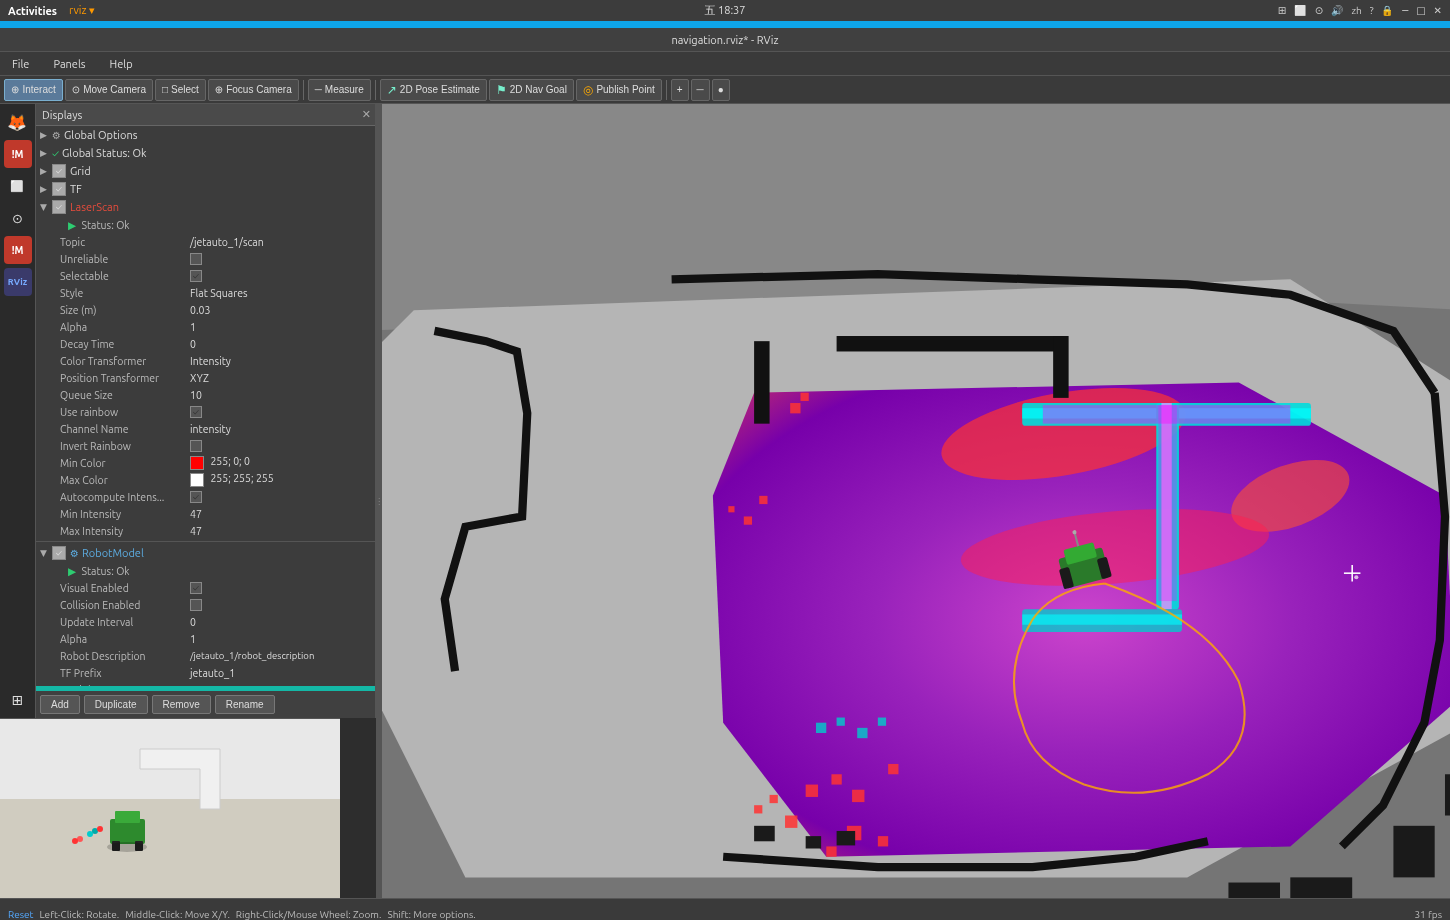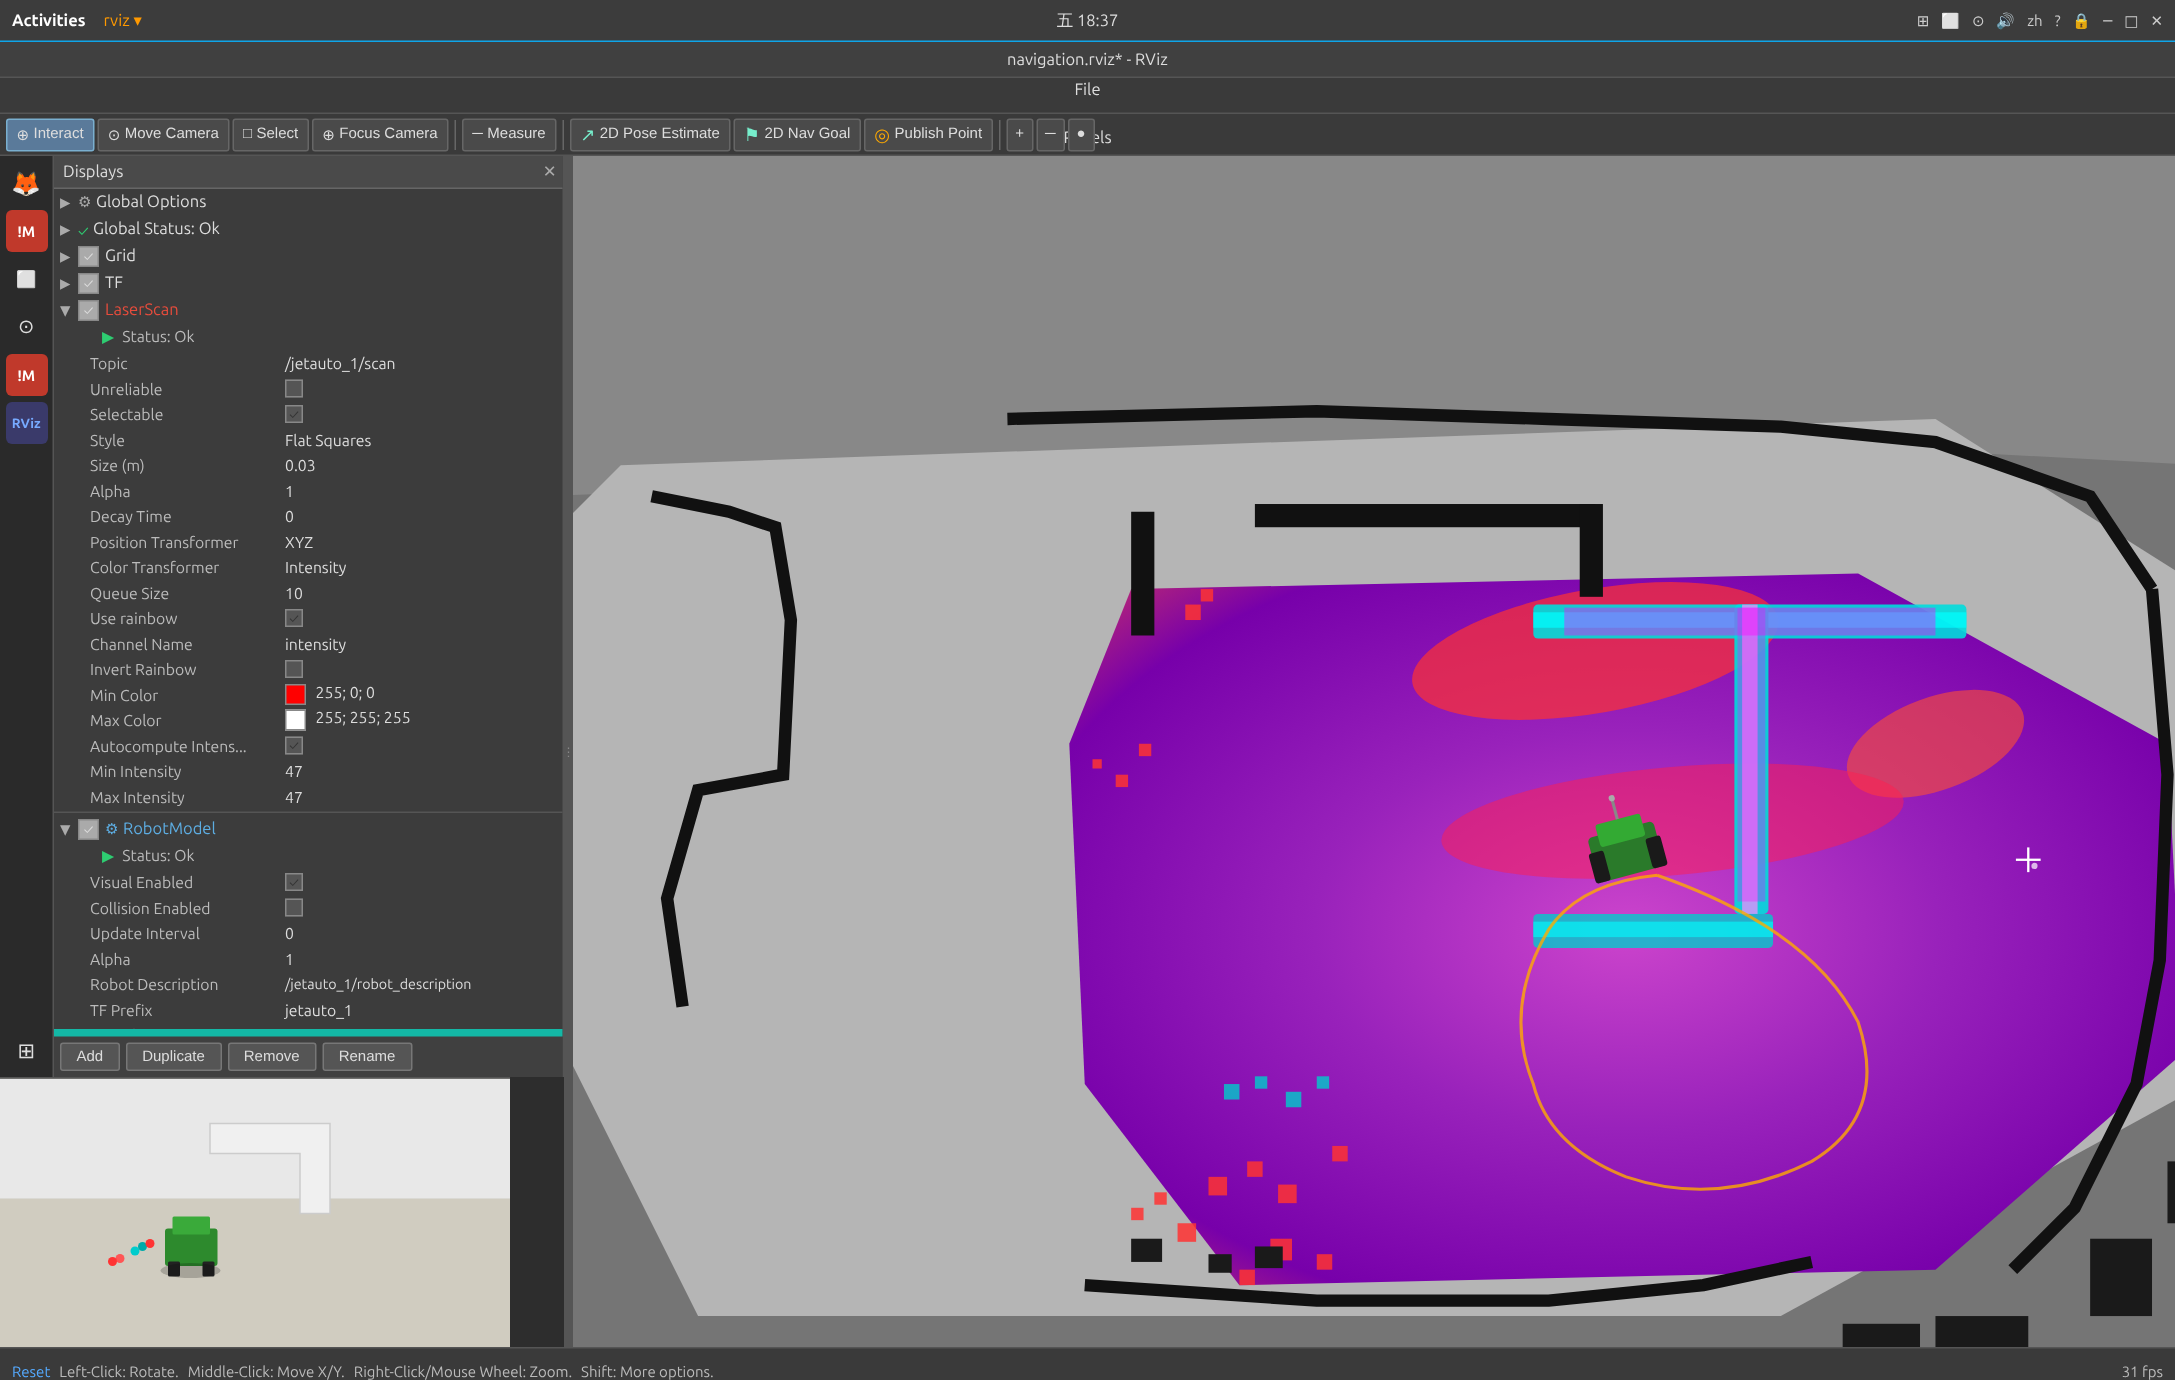--- a/index.html
+++ b/index.html
@@ -15,21 +15,21 @@
 
     
     #system-bar {
       height: 28px;
       background: #3c3c3c;
       display: flex;
       align-items: center;
       padding: 0 8px;
       font-size: 11px;
       color: #ccc;
-      border-bottom: 1px solid #0ea5e9;
+      border-bottom: 7px solid #0ea5e9;
     }
     #system-bar .clock {
       position: absolute;
       left: 50%;
       transform: translateX(-50%);
       color: #ddd;
     }
 
     
     #title-bar {
@@ -48,21 +48,20 @@
     #menu-bar {
       height: 24px;
       background: #3a3a3a;
       display: flex;
       align-items: center;
       padding: 0 8px;
       gap: 16px;
       font-size: 11px;
       color: #ddd;
       border-bottom: 1px solid #555;
-      flex-direction: column;
     }
     #menu-bar span {
       cursor: pointer;
       padding: 2px 4px;
     }
 
     
     #toolbar {
       height: 28px;
       background: #3a3a3a;
@@ -496,26 +495,26 @@
           </div>
           <div class="prop-row">
             <span class="prop-name">Alpha</span>
             <span class="prop-value">1</span>
           </div>
           <div class="prop-row">
             <span class="prop-name">Decay Time</span>
             <span class="prop-value">0</span>
           </div>
           <div class="prop-row">
+            <span class="prop-name">Color Transformer</span>
+            <span class="prop-value">Intensity</span>
+          </div>
+          <div class="prop-row">
             <span class="prop-name">Position Transformer</span>
             <span class="prop-value">XYZ</span>
-          </div>
-          <div class="prop-row">
-            <span class="prop-name">Color Transformer</span>
-            <span class="prop-value">Intensity</span>
           </div>
           <div class="prop-row">
             <span class="prop-name">Queue Size</span>
             <span class="prop-value">10</span>
           </div>
           <div class="prop-row">
             <span class="prop-name">Use rainbow</span>
             <div class="small-checkbox checked"></div>
           </div>
           <div class="prop-row">

